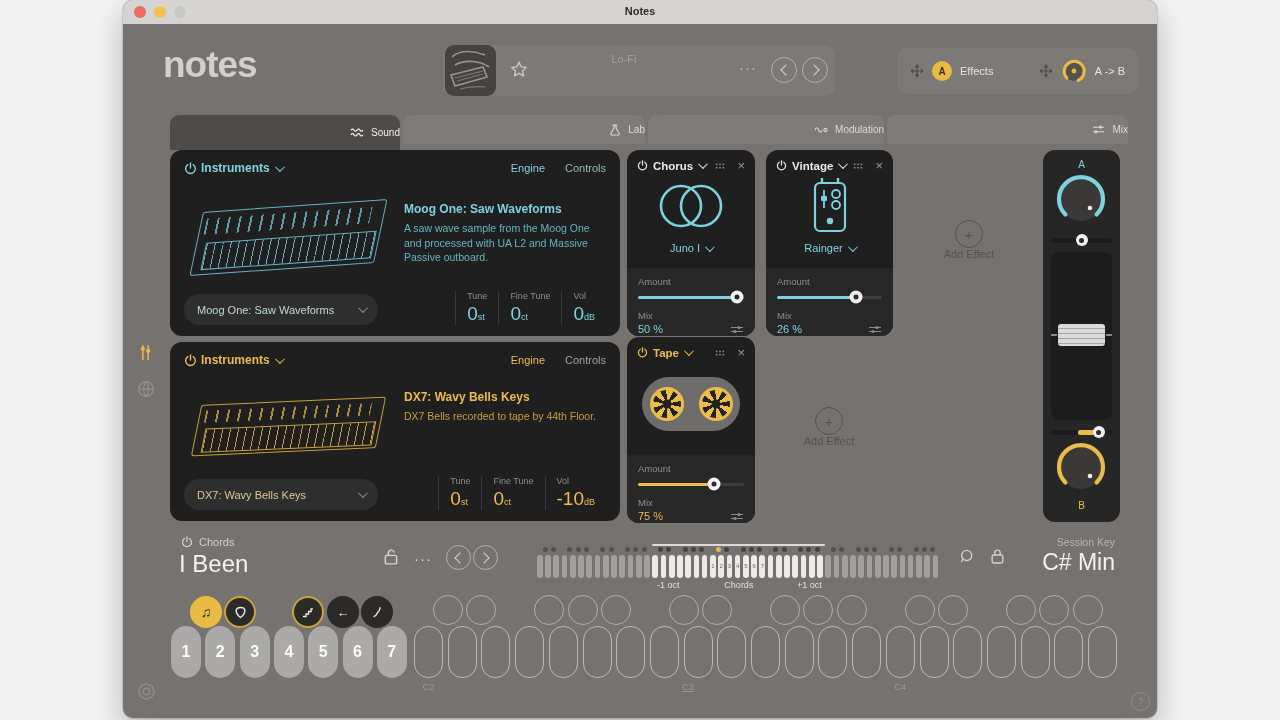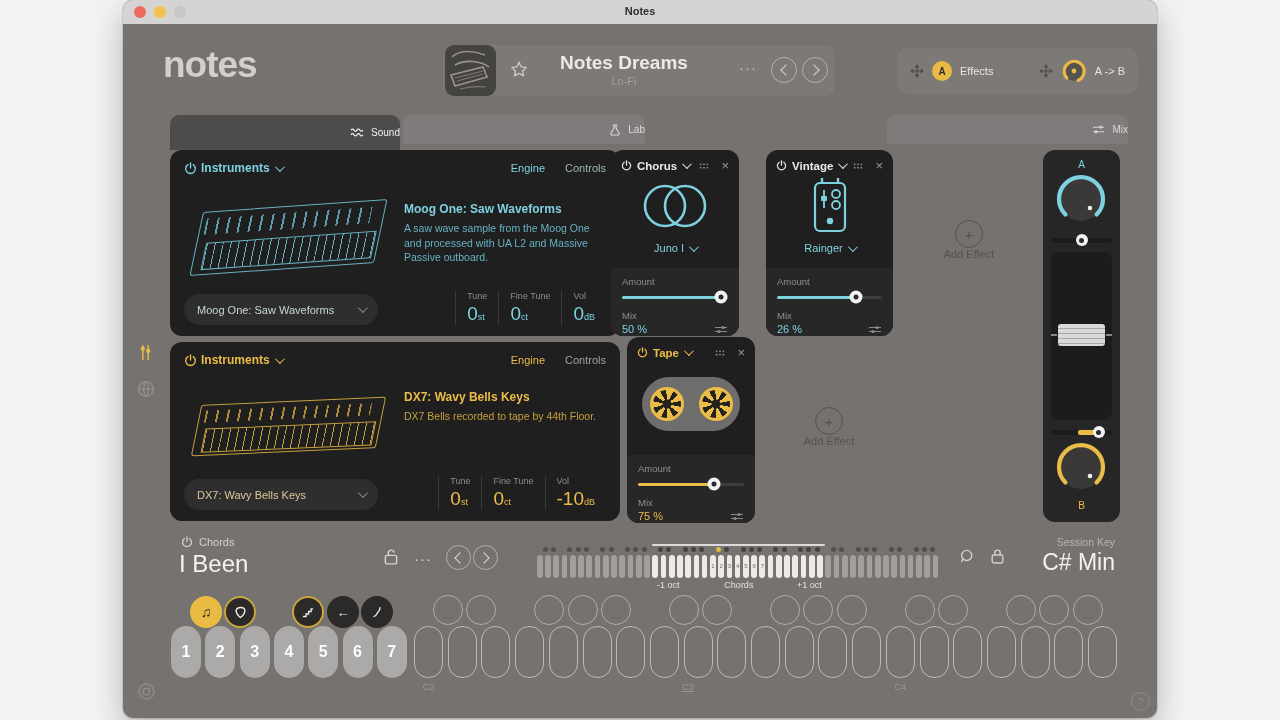--- a/index.html
+++ b/index.html
@@ -147,21 +147,20 @@
     <div class="pthumb">
       <svg width="51" height="51" viewBox="0 0 51 51">
         <path d="M7 12 C15 4 30 6 40 10 M10 20 C20 14 36 16 44 22 M6 30 l32 -8 4 10 -32 9 z" stroke="#98948f" stroke-width="1.6" fill="none"></path>
         <path d="M10 33 l28 -7 M12 36 l26 -7 M15 44 c8 -2 18 -3 26 -2" stroke="#7d7975" stroke-width="1.2" fill="none"></path>
       </svg>
     </div>
     <svg class="star" width="20" height="20" viewBox="0 0 20 20">
       <path d="M10 2.2l2.2 4.7 5 .6-3.7 3.4 1 5-4.5-2.5-4.5 2.5 1-5L2.8 7.5l5-.6z" fill="none" stroke="#c9c7c5" stroke-width="1.4" stroke-linejoin="round"></path>
     </svg>
     <div class="pname">
-      <div class="nm">Notes Dreams</div>
       <div class="ct">Lo-Fi</div>
     </div>
     <div class="pdots">···</div>
     <div class="circ-btn" style="right:38px;top:12px;">
         <span class="chev-l"></span>
       </div>
     <div class="circ-btn" style="right:7px;top:12px;">
         <span class="chev-r"></span>
       </div>
   </div>
@@ -189,20 +188,27 @@
         <path d="M1 3.2Q2.5 1 4 3.2T7 3.2T10 3.2T13 3.2M1 7.8Q2.5 5.6 4 7.8T7 7.8T10 7.8T13 7.8" stroke="currentColor" stroke-width="1.2" fill="none"></path>
       </svg>
     <span>Sound</span>
   </div>
   <div class="tab" style="left:280px;width:242px;">
     <svg width="12" height="12" viewBox="0 0 12 12">
         <path d="M4 1h4M5 1v3L2 9.2A1.2 1.2 0 0 0 3.1 11h5.8A1.2 1.2 0 0 0 10 9.2L7 4V1" stroke="currentColor" stroke-width="1.1" fill="none" stroke-linecap="round" stroke-linejoin="round"></path>
       </svg>
     <span>Lab</span>
   </div>
+  <div class="tab" style="left:525px;width:236px;">
+    <svg width="14" height="10" viewBox="0 0 14 10">
+        <path d="M1 5Q2.8 0.5 4.6 5T8.2 5" stroke="currentColor" stroke-width="1.2" fill="none"></path>
+        <circle cx="11.5" cy="5" r="1.6" fill="none" stroke="currentColor" stroke-width="1.1"></circle>
+      </svg>
+    <span>Modulation</span>
+  </div>
   <div class="tab" style="left:764px;width:241px;">
     <svg width="13" height="11" viewBox="0 0 13 11">
         <path d="M1 3.2h11M1 7.8h11" stroke="currentColor" stroke-width="1.1"></path>
         <rect x="7.6" y="1.6" width="2.1" height="3.2" rx="1" fill="currentColor"></rect>
         <rect x="3" y="6.2" width="2.1" height="3.2" rx="1" fill="currentColor"></rect>
       </svg>
     <span>Mix</span>
   </div>
 
   <div class="card teal" style="left:47px;top:150px;width:450px;height:186px;">
@@ -294,21 +300,21 @@
             <div class="cval"><span>0</span><span class="cunit">ct</span></div>
           </div>
         <div class="col">
             <div class="clabel">Vol</div>
             <div class="cval"><span>-10</span><span class="cunit">dB</span></div>
           </div>
       </div>
     </div>
   </div>
 
-  <div class="card teal" style="left:488px;top:150px;width:128px;height:186px;">
+  <div class="card teal" style="left:504px;top:150px;width:128px;height:186px;">
     <div class="fhead">
       <span class="fpwr">
           <svg width="11" height="11" viewBox="0 0 14 14">
             <path d="M7 1v5.4" stroke="currentColor" stroke-width="1.6" stroke-linecap="round"></path>
             <path d="M4.1 2.9a5.2 5.2 0 1 0 5.8 0" stroke="currentColor" stroke-width="1.6" fill="none" stroke-linecap="round"></path>
           </svg>
         </span>
       <span class="fname">
           <span>Chorus</span>
           <span class="chev-d"></span>

